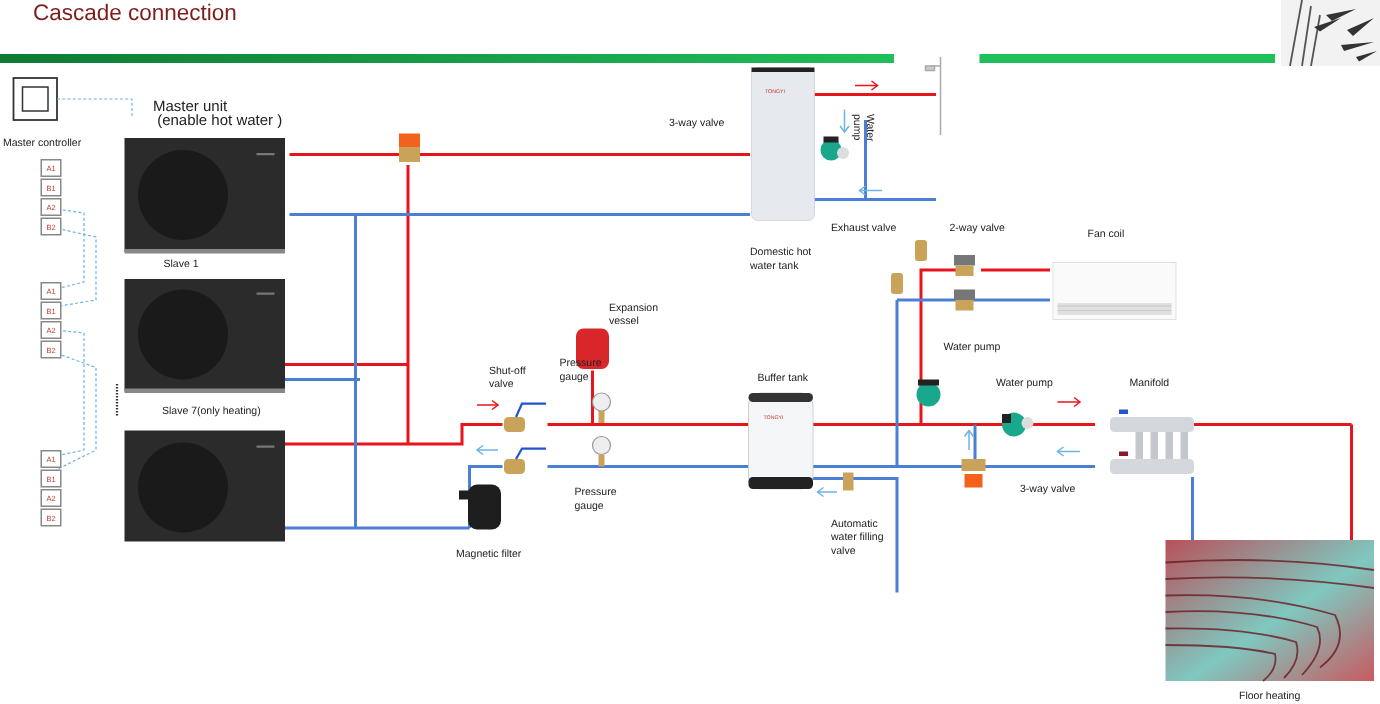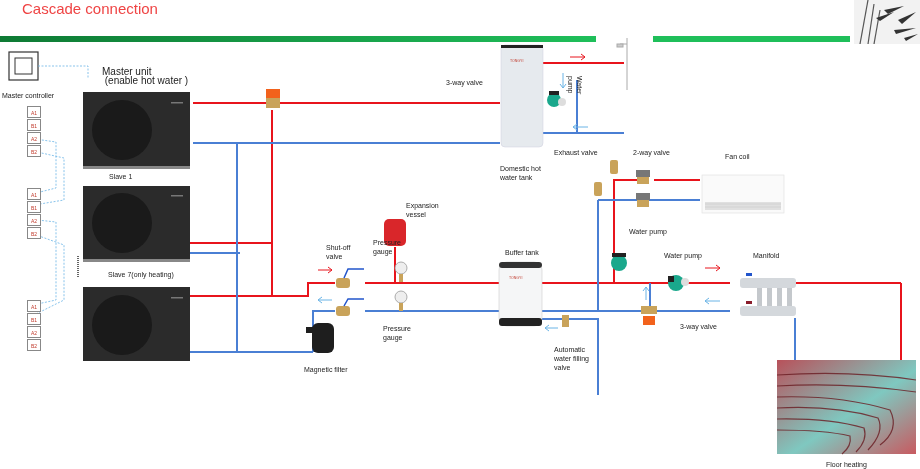--- a/index.html
+++ b/index.html
@@ -1,17 +1,17 @@
 <!DOCTYPE html>
 <html><head>
 <meta charset="utf-8">
 <style>
   html, body { margin: 0; padding: 0; background: #ffffff; }
   body { width: 920px; height: 469px; position: relative; overflow: hidden; font-family: "Liberation Sans", sans-serif; }
-  .title { position: absolute; left: 22px; top: 0px; font-size: 15px; color: #ef4444; }
+  .title { position: absolute; left: 22px; top: 0px; font-size: 15px; color: #7f1d1d; }
   .green-bar { position: absolute; top: 36px; height: 6px; }
   .bamboo { position: absolute; right: 0; top: 0; width: 66px; height: 44px; }
   .lbl { position: absolute; font-size: 7px; color: #222; line-height: 9px; white-space: pre; }
   svg.canvas { position: absolute; left: 0; top: 0; }
   .term { position: absolute; width: 14px; height: 12px; border: 1px solid #888; background: #fff; font-size: 5px; color: #c0392b; text-align: center; line-height: 12px; box-sizing: border-box; }
 </style>
 </head>
 <body>
 
 <div class="title">Cascade connection</div>

